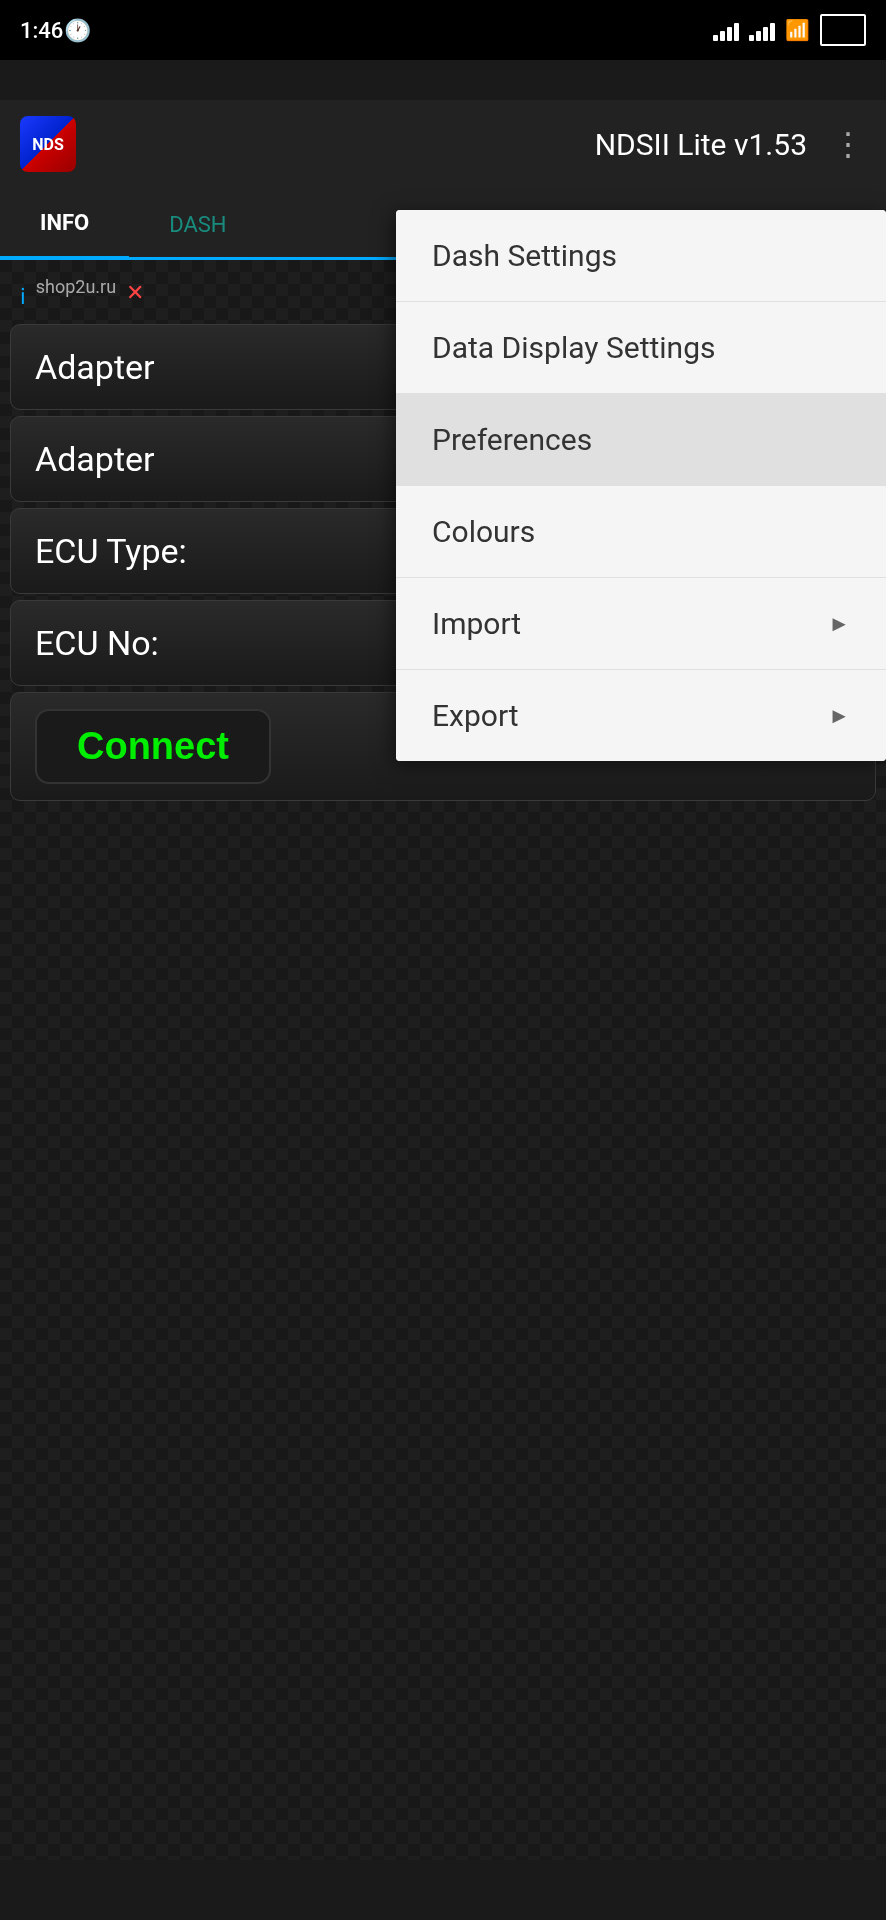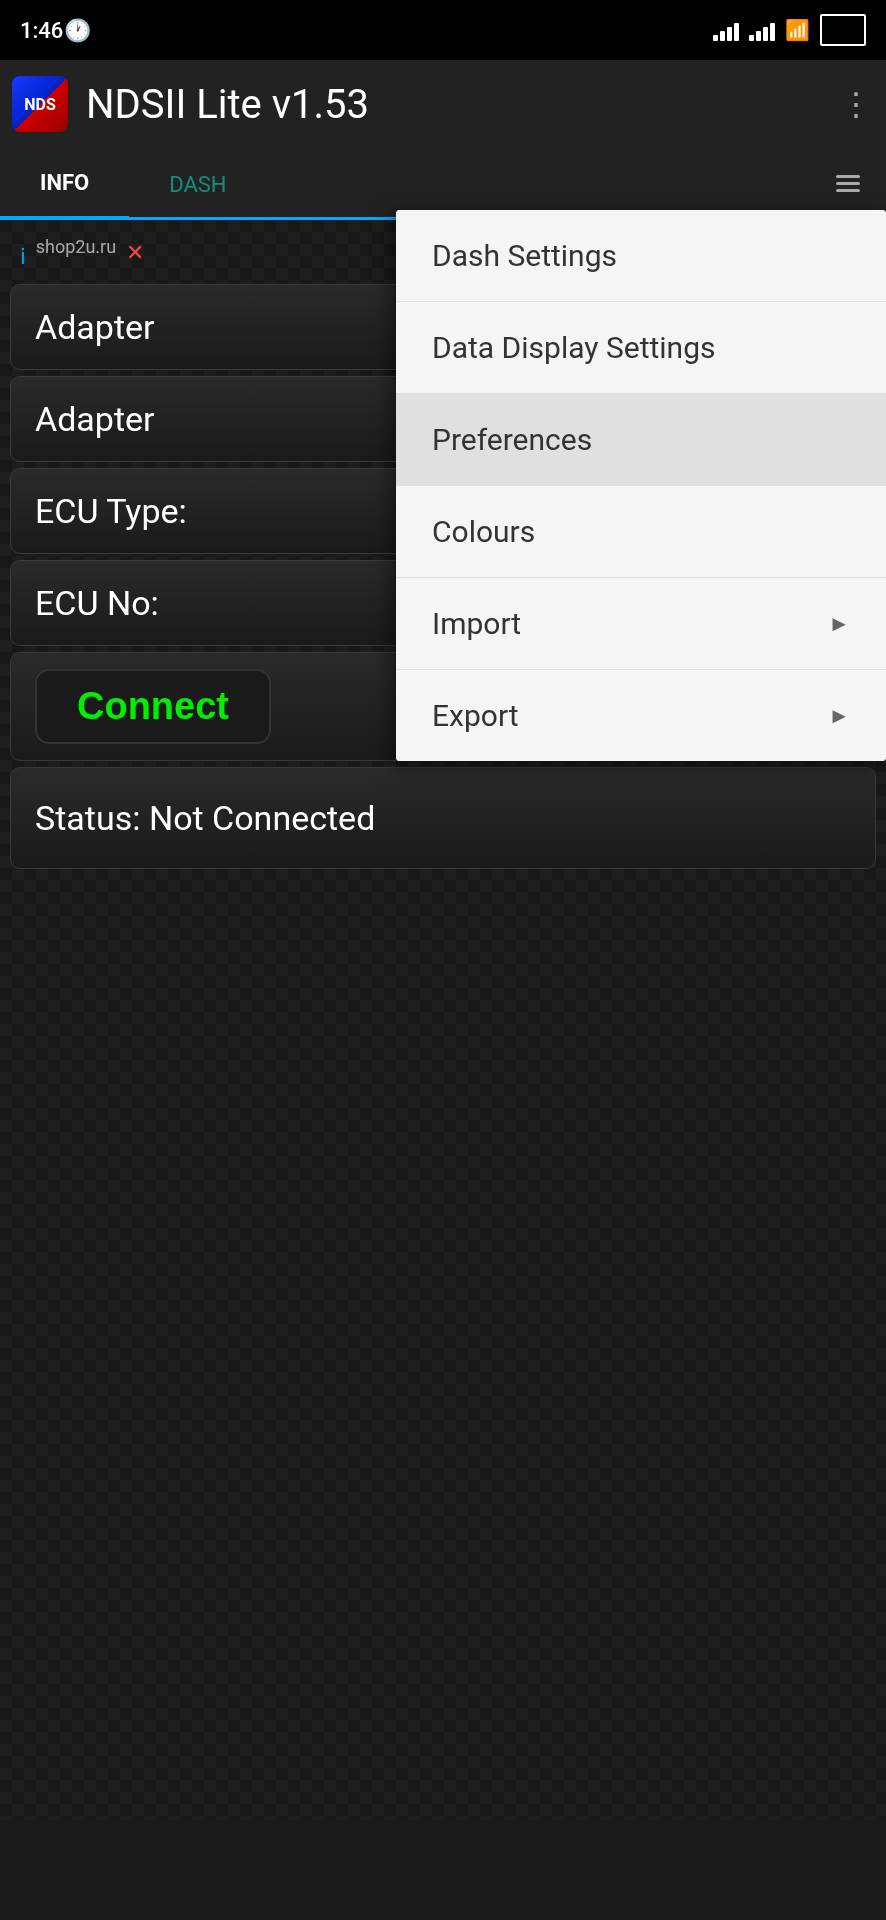--- a/index.html
+++ b/index.html
@@ -77,41 +77,43 @@
       font-weight: bold;
     }
 
     
     .app-bar {
       width: 100%;
       height: 88px;
       background-color: #222;
       display: flex;
       align-items: center;
-      padding: 0 12px;
-      gap: 18px;
+      padding: 0 20px;
+      gap: 25px;
+      margin-top: 40px;
     }
     .app-logo {
       width: 56px;
       height: 56px;
       background: linear-gradient(135deg, #1a3aff 0%, #0022cc 50%, #cc0000 50%, #990000 100%);
       border-radius: 8px;
       display: flex;
       align-items: center;
       justify-content: center;
       color: #fff;
       font-weight: bold;
       font-size: 16px;
       flex-shrink: 0;
     }
     .app-title {
       color: #fff;
-      font-size: 40px;
+      font-size: 30px;
       font-weight: 400;
       flex: 1;
+      text-align: right;
     }
     .menu-dots {
       color: #aaa;
       font-size: 32px;
       letter-spacing: 2px;
       cursor: pointer;
     }
 
     
     .tab-bar {
@@ -342,23 +344,20 @@
   </div>
 
   <div class="card-row">
     <span>ECU No:</span>
   </div>
 
   <div class="card-row-connect">
     <button class="connect-btn">Connect</button>
   </div>
 
-  <div class="status-row">
-    <span>Status: Not Connected</span>
-  </div>
 
 </div>
 
 <div class="dropdown-overlay">
 
   <div class="dropdown-item">
     <span>Dash Settings</span>
   </div>
 
   <div class="dropdown-item">

